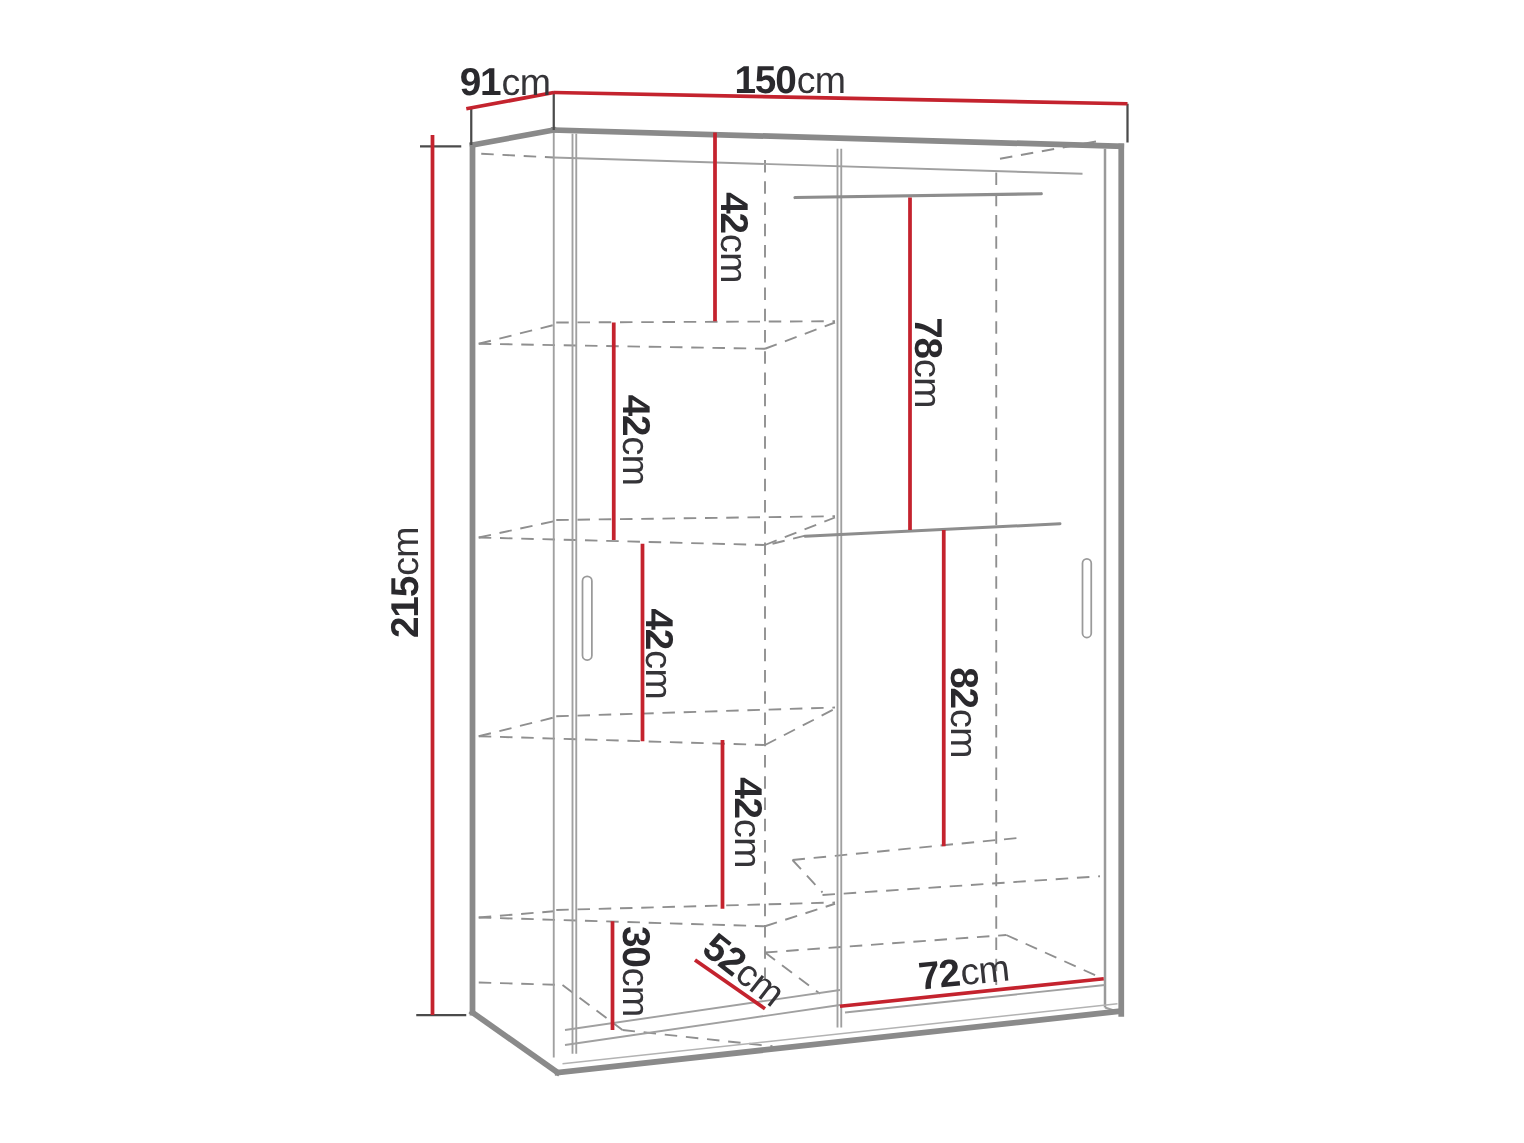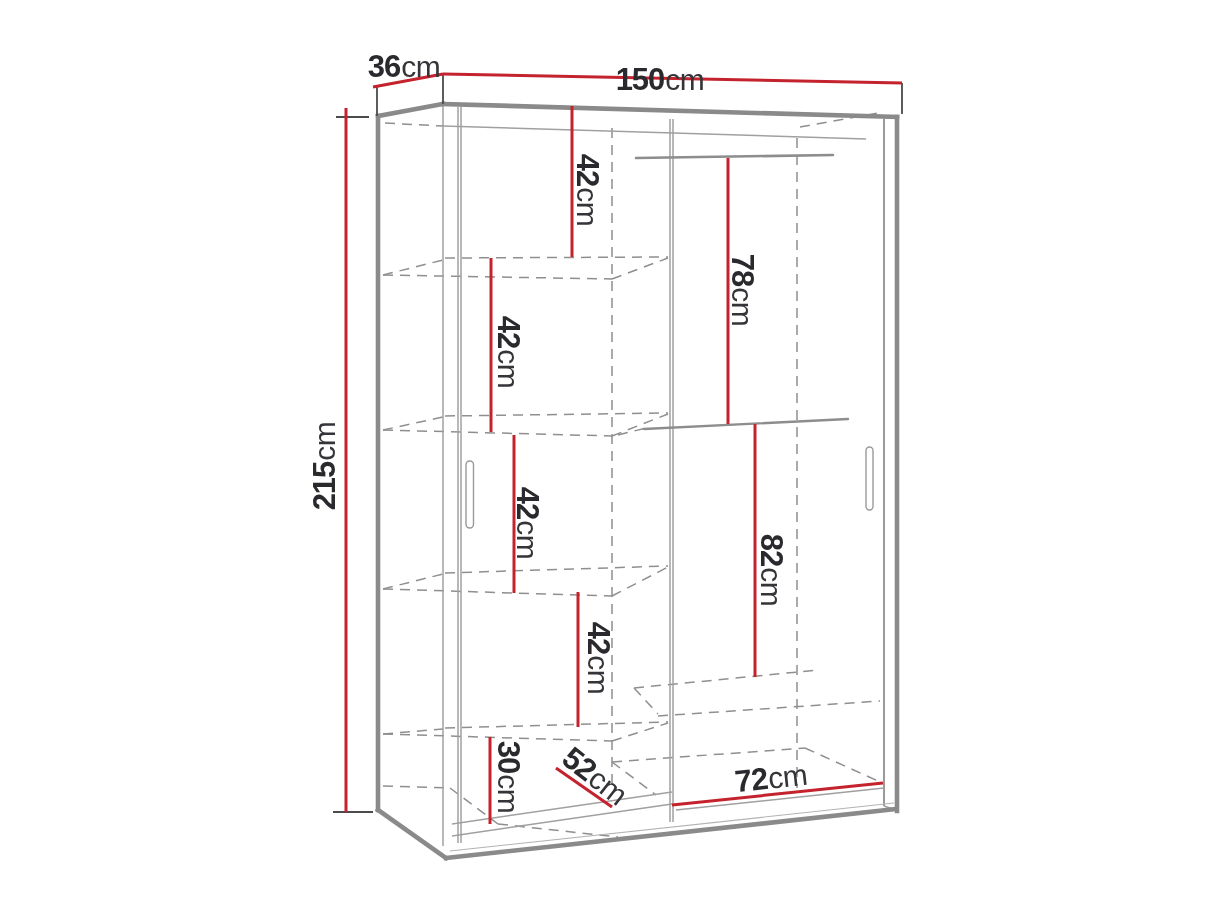--- a/index.html
+++ b/index.html
@@ -142,26 +142,26 @@
       <line class="red" x1="514" y1="435" x2="514" y2="593"></line>
       <line class="red" x1="578" y1="592" x2="578" y2="727"></line>
       <line class="red" x1="490" y1="737" x2="490" y2="824"></line>
       <line class="red" x1="728" y1="158" x2="728" y2="424"></line>
       <line class="red" x1="755" y1="424" x2="755" y2="677"></line>
       <line class="red" x1="556" y1="768" x2="612" y2="807"></line>
       <line class="red" x1="672" y1="805" x2="883" y2="783"></line>
     </g>
   </svg>
 
-  <div class="lbl" style="left:660px;top:64px;margin-top:15px;">
+  <div class="lbl" style="left:632px;top:64px;">
     <span class="v">150</span><span class="u">cm</span>
   </div>
 
   <div class="lbl" style="left:404px;top:66px;">
-    <span class="v">36</span><span class="u">cm</span>
+    <span class="v">91</span><span class="u">cm</span>
   </div>
 
   <div class="lbl" style="left:324px;top:466px;--rot:-90deg;">
     <span class="v">215</span><span class="u">cm</span>
   </div>
 
   <div class="lbl" style="left:587px;top:190px;--rot:90deg;">
     <span class="v">42</span><span class="u">cm</span>
   </div>
 

